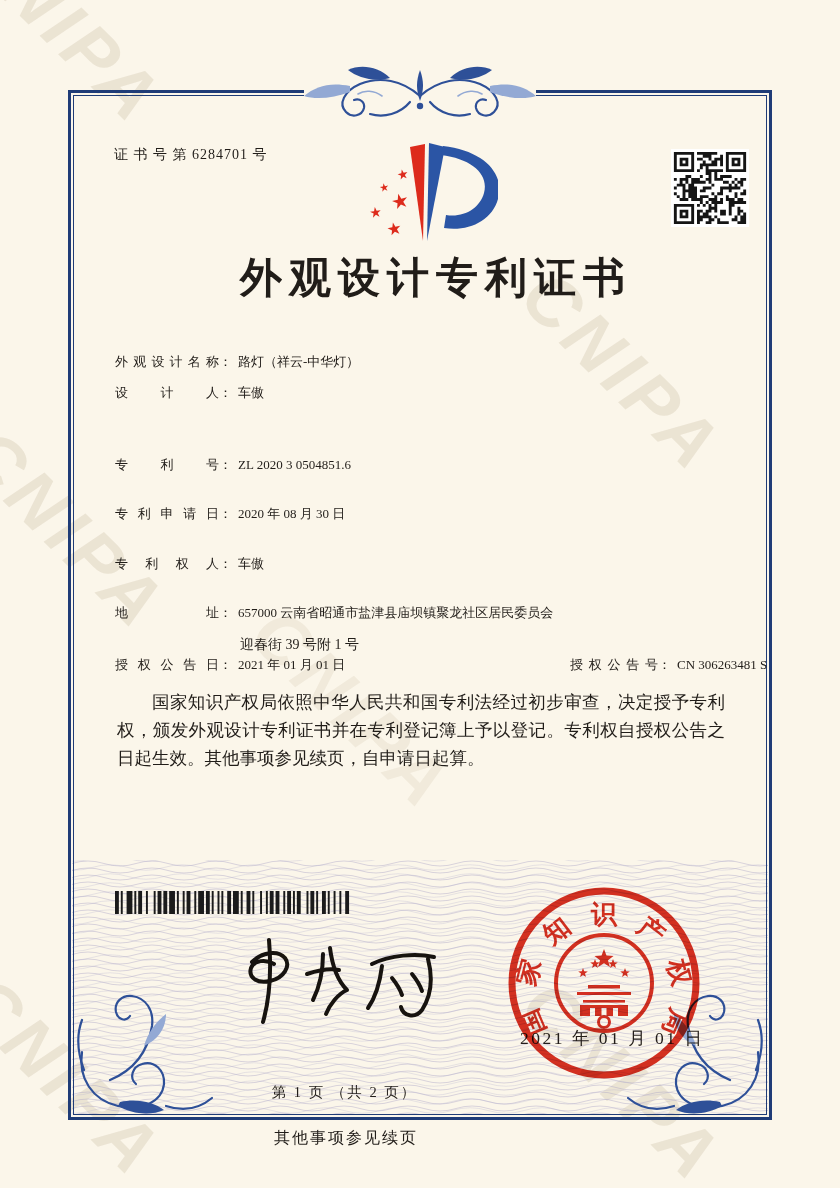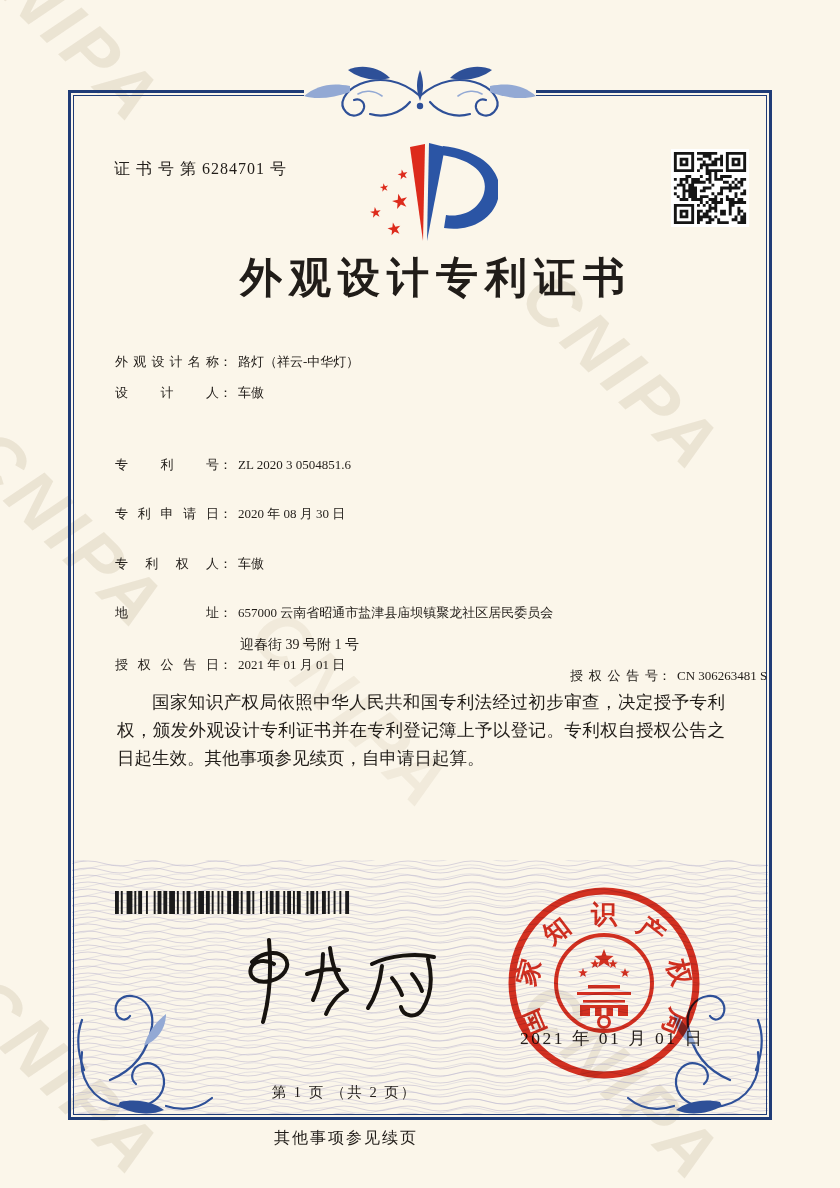--- a/index.html
+++ b/index.html
@@ -13,32 +13,32 @@
   
   .wm{position:absolute;font-family:"Liberation Sans","DejaVu Sans",sans-serif;
       font-weight:bold;font-style:italic;font-size:72px;letter-spacing:6px;
       color:var(--wm);transform:rotate(45deg);white-space:nowrap;pointer-events:none;}
   
   .frame{position:absolute;left:68px;top:90px;width:698px;height:1024px;
          border:3px solid var(--border-blue);}
   .frame::after{content:"";position:absolute;inset:2px;border:1.5px solid var(--border-blue);}
   .orn{position:absolute;pointer-events:none;}
   
-  .certno{position:absolute;left:114px;top:146px;font-size:16px;letter-spacing:1px;margin-top:13px;}
+  .certno{position:absolute;left:114px;top:146px;font-size:14px;letter-spacing:1px;}
   .logo{position:absolute;left:348px;top:138px;}
   .qr{position:absolute;left:671px;top:149px;width:78px;height:78px;background:#fff;}
   .title{position:absolute;left:16px;top:250px;width:840px;text-align:center;
          font-size:42px;font-weight:bold;letter-spacing:7px;}
   
   .field{position:absolute;left:115px;font-size:13px;white-space:nowrap;}
   .flabel{display:inline-block;width:104px;text-align:justify;text-align-last:justify;}
   .fcolon{display:inline-block;}
   .fvalue{margin-left:6px;}
   .addr2{position:absolute;left:240px;font-size:14px;margin-top:6px;}
-  .grant2{position:absolute;left:455px;top:0;margin-top:11px;}
+  .grant2{position:absolute;left:455px;top:0;}
   .grant2 .flabel{width:88px;}
   
   .bodytext{position:absolute;left:117px;top:688px;width:608px;font-size:17.5px;
             line-height:28px;text-align:justify;}
   .bodytext p{margin:0;text-indent:2em;}
   
   .waves{position:absolute;left:72px;top:860px;}
   .barcode{position:absolute;left:115px;top:891px;}
   .director{position:absolute;left:124px;top:944px;font-family:"Liberation Sans","DejaVu Sans",sans-serif;
             font-weight:bold;font-size:19px;line-height:36px;}

